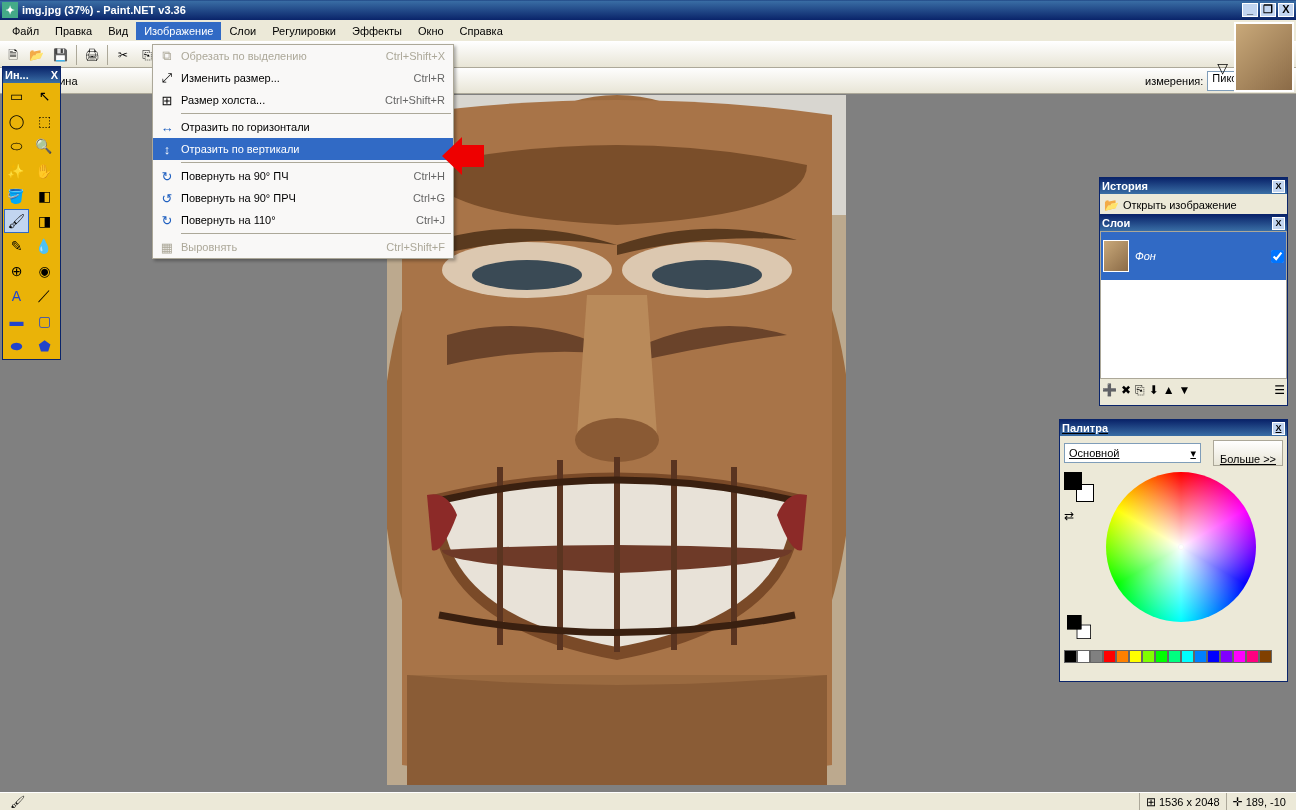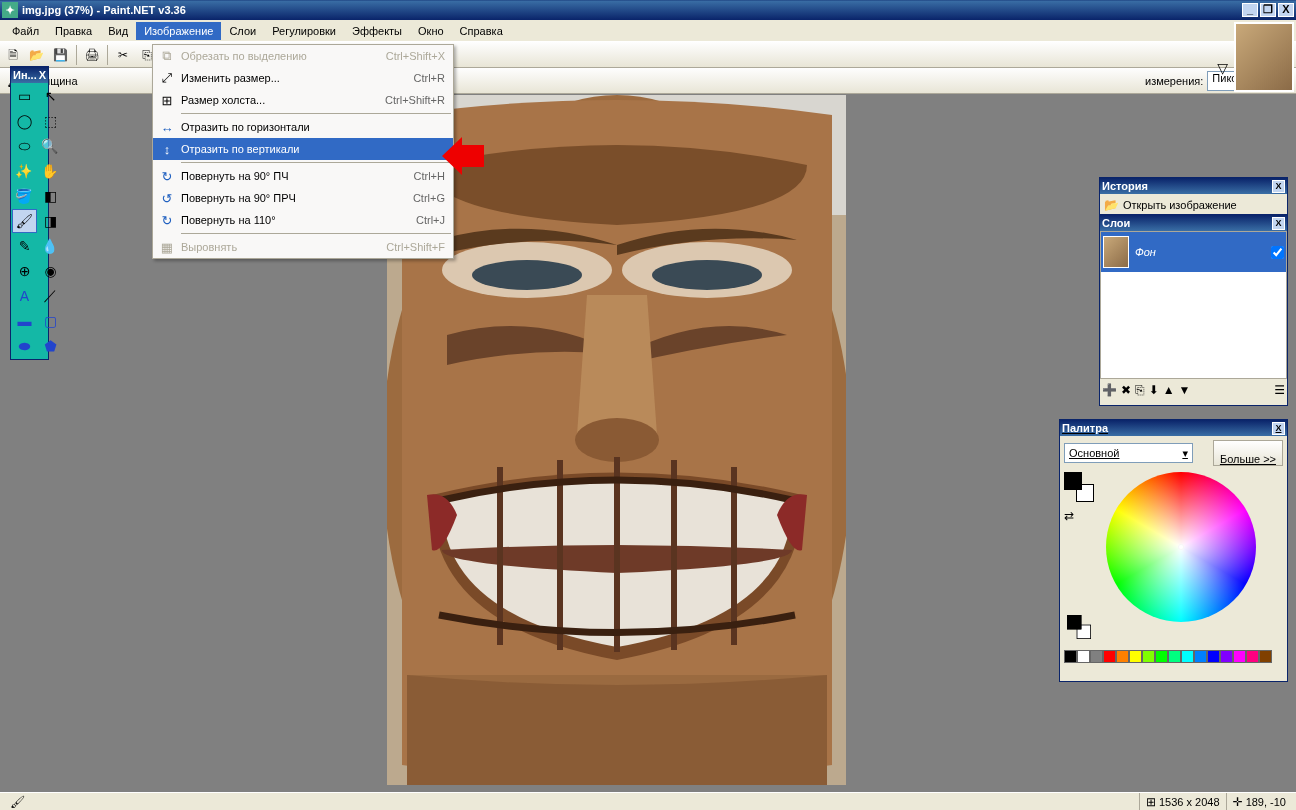--- a/index.html
+++ b/index.html
@@ -22,21 +22,21 @@
 .tsep { width:1px; height:20px; background:#aca899; margin:0 2px; }
 
 
 .optionbar { height:26px; background:linear-gradient(#fefefe,#e8e5d6); border-bottom:1px solid #aca899; display:flex; align-items:center; padding:0 6px; gap:4px; position:relative; }
 .ruler-select { height:20px; border:1px solid #7f9db9; background:#fff; padding:0 16px 0 4px; position:relative; }
 
 
 .workspace { position:absolute; top:94px; left:0; right:0; bottom:18px; background:#808080; }
 
 
-.toolspanel { position:absolute; top:66px; left:2px; width:39px; background:#14b8a6; border:1px solid #0a246a; z-index:20;margin-left:8px; }
+.toolspanel { position:absolute; top:66px; left:2px; width:59px; background:#eab308; border:1px solid #0a246a; z-index:20; }
 .toolspanel .tphdr { height:16px; background:linear-gradient(#0a246a,#3a6ea5); color:#fff; font-weight:bold; padding:0 2px; display:flex; justify-content:space-between; align-items:center; }
 .toolspanel .tpgrid { display:grid; grid-template-columns:1fr 1fr; gap:1px; padding:1px; }
 .toolbtn { width:25px; height:24px; display:flex; align-items:center; justify-content:center; border:1px solid transparent; cursor:pointer; font-size:14px; }
 .toolbtn.active { background:#c2d5f0; border:1px solid #316ac5; }
 
 
 .ddmenu { position:absolute; top:44px; left:152px; width:302px; background:#f9f8f7; border:1px solid #aca899; box-shadow:2px 2px 3px rgba(0,0,0,0.3); z-index:100; }
 .dditem { height:22px; display:flex; align-items:center; padding-right:8px; cursor:pointer; }
 .dditem .ddicn { width:28px; display:flex; align-items:center; justify-content:center; font-size:13px; }
 .dditem .ddlbl { flex:1; }
@@ -58,27 +58,27 @@
 .panel { position:absolute; background:#ece9d8; border:1px solid #0a246a; }
 .panel .phdr { height:16px; background:linear-gradient(#0a246a,#3a6ea5); color:#fff; font-weight:bold; padding:0 2px; display:flex; justify-content:space-between; align-items:center; }
 .panel .pclose { width:13px; height:13px; background:#c2d5f0; border:1px solid #fff; text-align:center; line-height:10px; color:#000; cursor:pointer; font-size:9px; }
 .panel .pbody { padding:2px; }
 
 .histpanel { top:177px; right:8px; width:189px; }
 .histitem { height:18px; display:flex; align-items:center; gap:4px; padding:0 2px; }
 
 .layerspanel { top:214px; right:8px; width:189px; height:192px; }
 .layerlist { height:148px; background:#fff; border:1px solid #aca899; overflow:auto; position:relative; }
-.layerrow { height:40px; display:flex; align-items:center; background:#316ac5; color:#fff; padding:2px; gap:6px; }
+.layerrow { height:48px; display:flex; align-items:center; background:#316ac5; color:#fff; padding:2px; gap:6px; }
 .layerthumb { width:26px; height:32px; background:linear-gradient(135deg,#c9a97a,#8b6b47); border:1px solid #fff; }
 .layerbtns { height:22px; display:flex; align-items:center; gap:4px; padding:0 2px; }
 
 .palettepanel { top:419px; right:8px; width:229px; height:263px;text-decoration:underline; }
 .palbody { padding:4px; }
-.palrow1 { display:flex; gap:20px; align-items:center; margin-bottom:6px; }
+.palrow1 { display:flex; gap:12px; align-items:center; margin-bottom:6px; }
 .palselect { height:20px; border:1px solid #7f9db9; background:#fff; flex:1; padding:0 4px; display:flex; align-items:center; justify-content:space-between; }
 .palbtn { height:20px; border:1px solid #aca899; background:linear-gradient(#fff,#e8e5d6); padding:12px 6px; cursor:pointer; }
 .wheelwrap { display:flex; gap:8px; align-items:flex-start; }
 .fgbg { width:34px; }
 .fgbgbox { position:relative; width:30px; height:30px; }
 .fgsw { position:absolute; top:0; left:0; width:18px; height:18px; border:1px solid #000; background:#000; }
 .bgsw { position:absolute; bottom:0; right:0; width:18px; height:18px; border:1px solid #000; background:#fff; }
 .wheel { width:150px; height:150px; border-radius:50%; background:conic-gradient(red,magenta,blue,cyan,lime,yellow,red); position:relative; }
 .wheel::after { content:""; position:absolute; inset:0; border-radius:50%; background:radial-gradient(circle,#fff 0%,rgba(255,255,255,0) 70%); }
 .palstrip { display:flex; margin-top:8px; }

